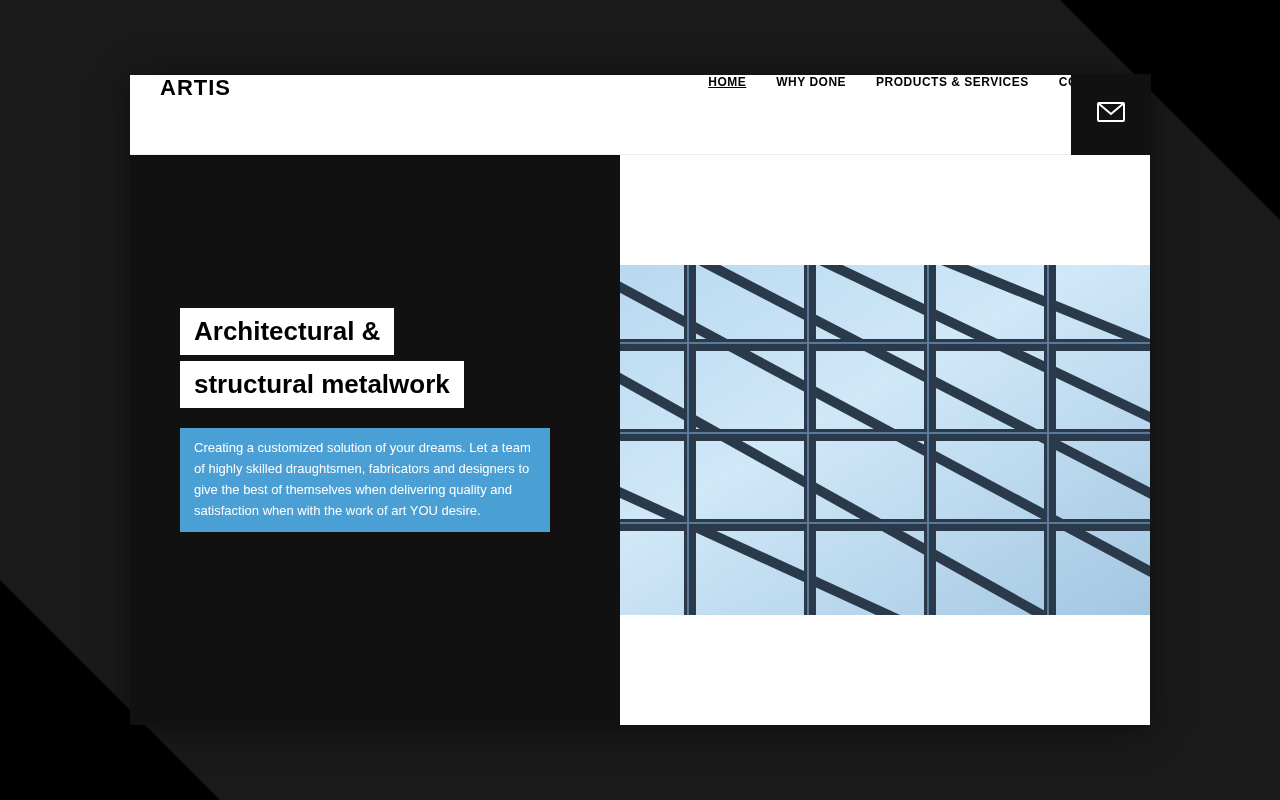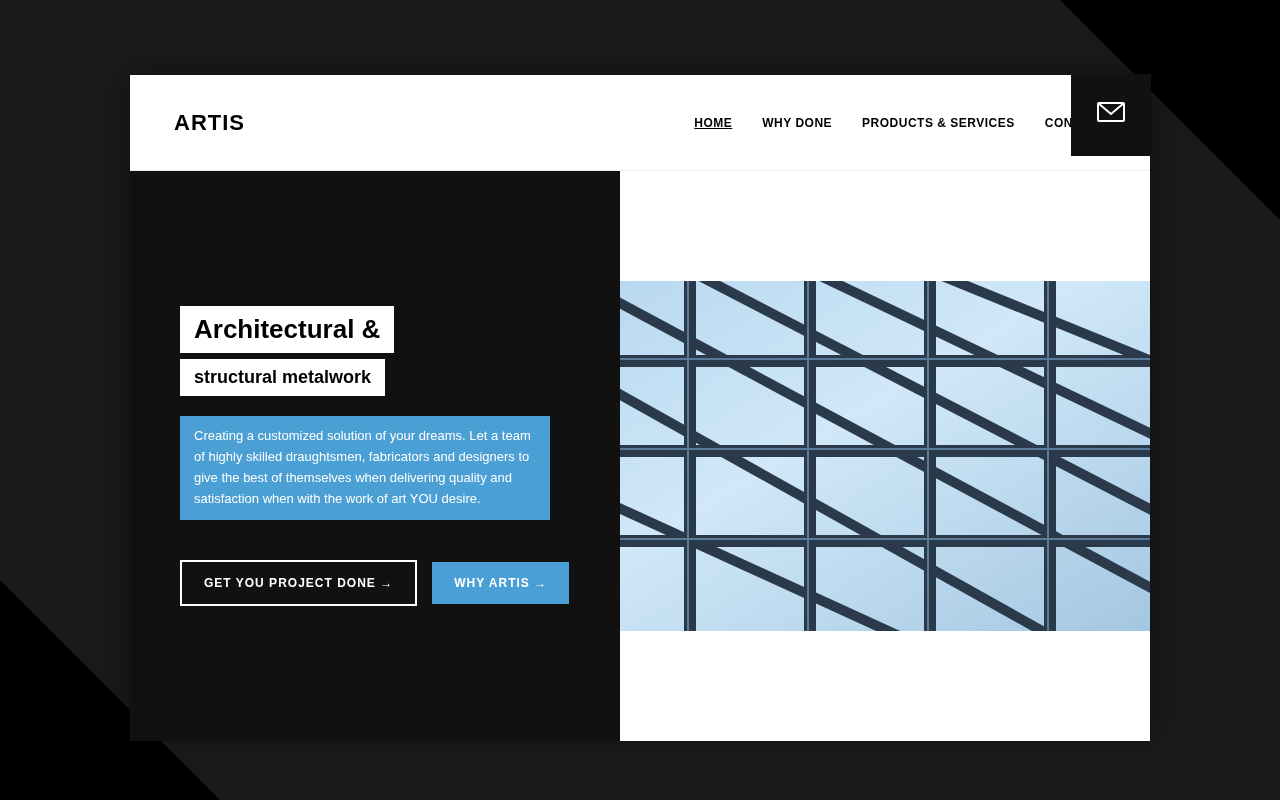--- a/index.html
+++ b/index.html
@@ -46,24 +46,24 @@
       width: 1020px;
       height: 650px;
       background: #fff;
       z-index: 10;
       box-shadow: 0 4px 30px rgba(0,0,0,0.5);
     }
 
     
     .nav-bar {
       display: flex;
-      align-items: center;
+      align-items: flex-start;
       justify-content: space-between;
-      padding: 0 44px;
-      height: 96px;
+      padding: 0 30px;
+      height: 80px;
       background: #fff;
       border-bottom: 1px solid #eee;
       position: relative;
     }
 
     .logo {
       font-size: 22px;
       font-weight: 900;
       color: #000;
       letter-spacing: 1px;
@@ -134,21 +134,21 @@
       font-weight: 900;
       padding: 8px 14px;
       margin-bottom: 6px;
       width: fit-content;
     }
 
     .hero-title-line2 {
       display: inline-block;
       background: #fff;
       color: #000;
-      font-size: 18px;
+      font-size: 26px;
       font-weight: 900;
       padding: 8px 14px;
       margin-bottom: 20px;
       width: fit-content;
     }
 
     .hero-description {
       background: #4a9fd4;
       color: #fff;
       font-size: 13px;
@@ -224,24 +224,20 @@
       </span>
     </div>
   </nav>
 
   <div class="hero-section">
 
     <div class="hero-left">
       <span class="hero-title-line1">Architectural &amp;</span>
       <span class="hero-title-line2">structural metalwork</span>
       <p class="hero-description">Creating a customized solution of your dreams. Let a team of highly skilled draughtsmen, fabricators and designers to give the best of themselves when delivering quality and satisfaction when with the work of art YOU desire.</p>
-      <div class="hero-buttons">
-        <button class="btn-primary">GET YOU PROJECT DONE →</button>
-        <button class="btn-secondary">WHY ARTIS →</button>
-      </div>
     </div>
 
     <div class="hero-right">
       <svg width="590" height="350" viewBox="0 0 590 350" xmlns="http://www.w3.org/2000/svg" style="position:absolute; top:110px; left:-10px;">
 
         <defs>
           <linearGradient id="skyGrad" x1="0" y1="0" x2="1" y2="1">
             <stop offset="0%" stop-color="#b8d8f0"></stop>
             <stop offset="40%" stop-color="#d0e8f8"></stop>
             <stop offset="100%" stop-color="#a0c4e0"></stop>

